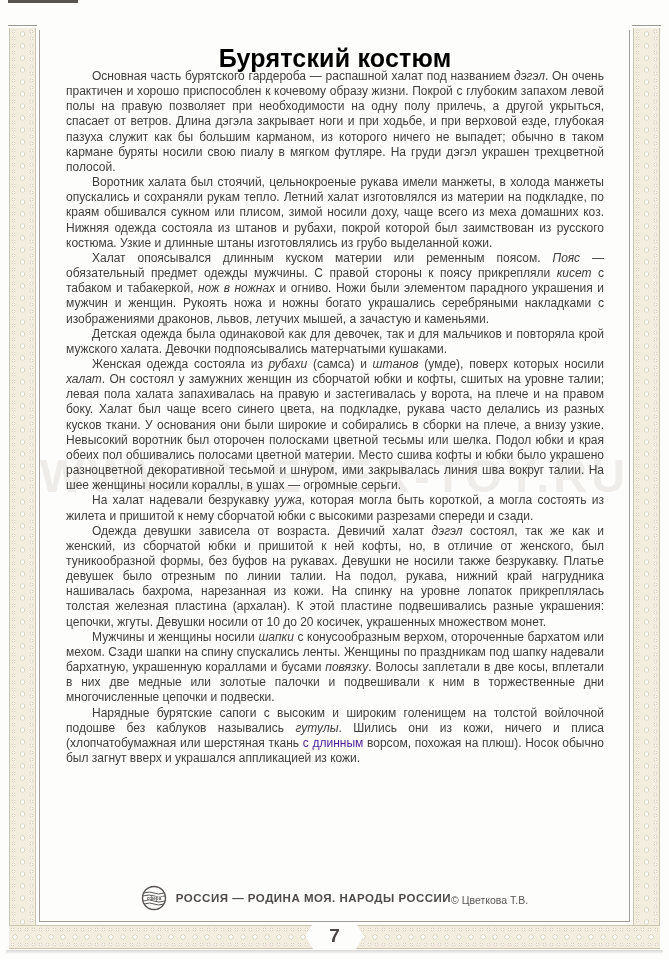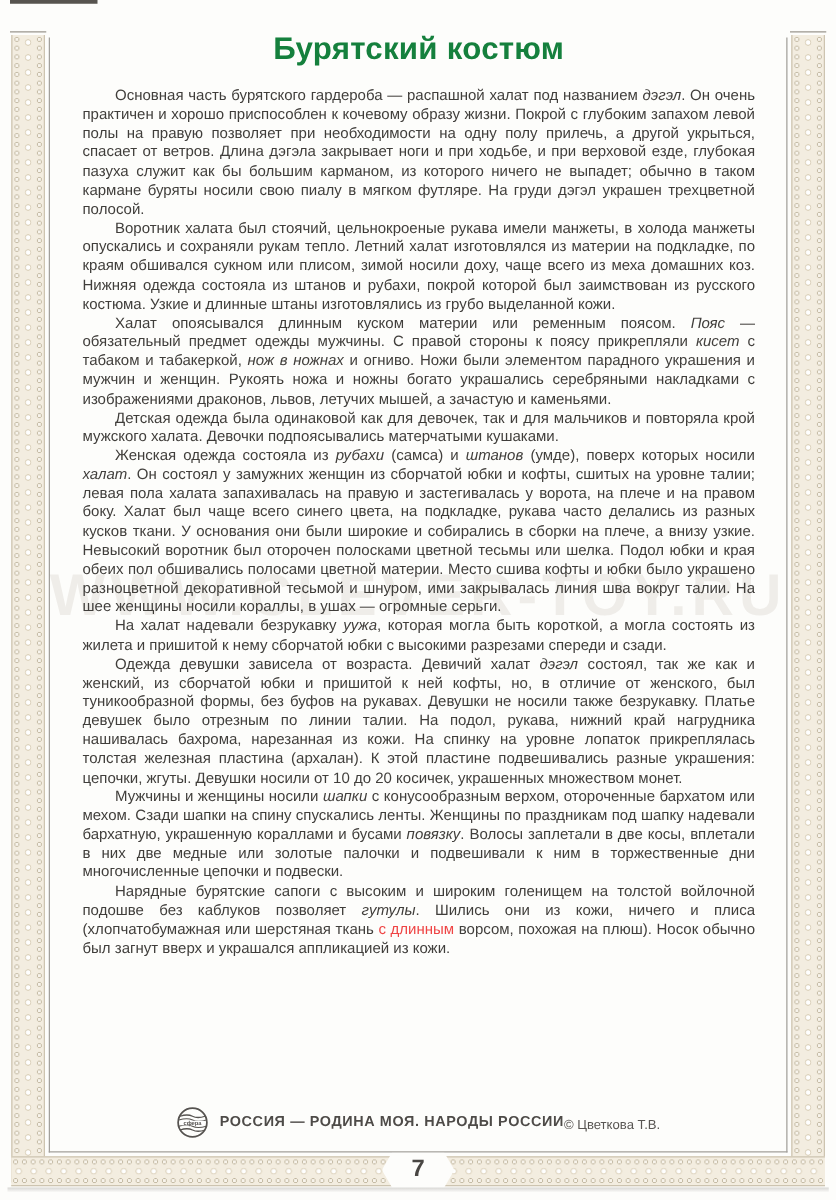--- a/index.html
+++ b/index.html
@@ -47,32 +47,32 @@
   
   .pagenum-box{
     position:absolute;top:922px;left:50%;transform:translateX(-50%);
     width:58px;height:28px;background:#fdfdfb;
     clip-path:polygon(0 50%,14% 0,86% 0,100% 50%,86% 100%,14% 100%);
     display:flex;align-items:center;justify-content:center;
   }
   .pagenum{font-size:19px;font-weight:700;color:#494643;}
   
   .title{
-    position:absolute;top:8px;left:66px;right:65px;text-align:center;
-    font-size:25px;font-weight:700;color:#15803d;letter-spacing:.2px;
+    position:absolute;top:27px;left:66px;right:65px;text-align:center;
+    font-size:25px;font-weight:700;color:#000000;letter-spacing:.2px;
   }
   
   .body-text{
     position:absolute;top:69px;left:66px;right:65px;max-height:812px;overflow:hidden;
     font-size:12px;line-height:15.15px;text-align:justify;
     hyphens:auto;-webkit-hyphens:auto;
   }
   .body-text p{margin:0;text-indent:26px;}
   .r-i{font-style:italic;}
-  .r-a{color:#ef4444;margin-top:20px;}
+  .r-a{color:#4c1d95;margin-top:20px;}
   
   .watermark{
     position:absolute;top:448px;left:0;right:0;text-align:center;
     font-size:47px;font-weight:700;letter-spacing:4px;
     color:rgba(168,158,145,0.16);pointer-events:none;white-space:nowrap;
   }
   
   .footer{
     position:absolute;top:885px;left:0;right:0;
     display:flex;align-items:center;justify-content:center;gap:9px;
@@ -103,21 +103,21 @@
 
   <div class="body-text">
       <p><span>Основная часть бурятского гардероба — распашной халат под названием </span><span class="r-i">дэгэл</span><span>. Он очень практичен и хорошо приспособлен к кочевому образу жизни. Покрой с глубоким запахом левой полы на правую позволяет при необходимости на одну полу прилечь, а другой укрыться, спасает от ветров. Длина дэгэла закрывает ноги и при ходьбе, и при верховой езде, глубокая пазуха служит как бы большим карманом, из которого ничего не выпадет; обычно в таком кармане буряты носили свою пиалу в мягком футляре. На груди дэгэл украшен трехцветной полосой.</span></p>
       <p><span>Воротник халата был стоячий, цельнокроеные рукава имели манжеты, в холода манжеты опускались и сохраняли рукам тепло. Летний халат изготовлялся из материи на подкладке, по краям обшивался сукном или плисом, зимой носили доху, чаще всего из меха домашних коз. Нижняя одежда состояла из штанов и рубахи, покрой которой был заимствован из русского костюма. Узкие и длинные штаны изготовлялись из грубо выделанной кожи.</span></p>
       <p><span>Халат опоясывался длинным куском материи или ременным поясом. </span><span class="r-i">Пояс</span><span> — обязательный предмет одежды мужчины. С правой стороны к поясу прикрепляли </span><span class="r-i">кисет</span><span> с табаком и табакеркой, </span><span class="r-i">нож в ножнах</span><span> и огниво. Ножи были элементом парадного украшения и мужчин и женщин. Рукоять ножа и ножны богато украшались серебряными накладками с изображениями драконов, львов, летучих мышей, а зачастую и каменьями.</span></p>
       <p><span>Детская одежда была одинаковой как для девочек, так и для мальчиков и повторяла крой мужского халата. Девочки подпоясывались матерчатыми кушаками.</span></p>
       <p><span>Женская одежда состояла из </span><span class="r-i">рубахи</span><span> (самса) и </span><span class="r-i">штанов</span><span> (умде), поверх которых носили </span><span class="r-i">халат</span><span>. Он состоял у замужних женщин из сборчатой юбки и кофты, сшитых на уровне талии; левая пола халата запахивалась на правую и застегивалась у ворота, на плече и на правом боку. Халат был чаще всего синего цвета, на подкладке, рукава часто делались из разных кусков ткани. У основания они были широкие и собирались в сборки на плече, а внизу узкие. Невысокий воротник был оторочен полосками цветной тесьмы или шелка. Подол юбки и края обеих пол обшивались полосами цветной материи. Место сшива кофты и юбки было украшено разноцветной декоративной тесьмой и шнуром, ими закрывалась линия шва вокруг талии. На шее женщины носили кораллы, в ушах — огромные серьги.</span></p>
       <p><span>На халат надевали безрукавку </span><span class="r-i">уужа</span><span>, которая могла быть короткой, а могла состоять из жилета и пришитой к нему сборчатой юбки с высокими разрезами спереди и сзади.</span></p>
       <p><span>Одежда девушки зависела от возраста. Девичий халат </span><span class="r-i">дэгэл</span><span> состоял, так же как и женский, из сборчатой юбки и пришитой к ней кофты, но, в отличие от женского, был туникообразной формы, без буфов на рукавах. Девушки не носили также безрукавку. Платье девушек было отрезным по линии талии. На подол, рукава, нижний край нагрудника нашивалась бахрома, нарезанная из кожи. На спинку на уровне лопаток прикреплялась толстая железная пластина (архалан). К этой пластине подвешивались разные украшения: цепочки, жгуты. Девушки носили от 10 до 20 косичек, украшенных множеством монет.</span></p>
       <p><span>Мужчины и женщины носили </span><span class="r-i">шапки</span><span> с конусообразным верхом, отороченные бархатом или мехом. Сзади шапки на спину спускались ленты. Женщины по праздникам под шапку надевали бархатную, украшенную кораллами и бусами </span><span class="r-i">повязку</span><span>. Волосы заплетали в две косы, вплетали в них две медные или золотые палочки и подвешивали к ним в торжественные дни многочисленные цепочки и подвески.</span></p>
-      <p><span>Нарядные бурятские сапоги с высоким и широким голенищем на толстой войлочной подошве без каблуков позволяет </span><span class="r-i">гутулы</span><span>. Шились они из кожи, ничего и плиса (хлопчатобумажная или шерстяная ткань </span><span class="r-a">с длинным</span><span> ворсом, похожая на плюш). Носок обычно был загнут вверх и украшался аппликацией из кожи.</span></p>
+      <p><span>Нарядные бурятские сапоги с высоким и широким голенищем на толстой войлочной подошве без каблуков назывались </span><span class="r-i">гутулы</span><span>. Шились они из кожи, ничего и плиса (хлопчатобумажная или шерстяная ткань </span><span class="r-a">с длинным</span><span> ворсом, похожая на плюш). Носок обычно был загнут вверх и украшался аппликацией из кожи.</span></p>
     </div>
 
   <div class="footer">
     <span class="logo-wrap">
       <svg viewBox="0 0 26 26" width="26" height="26">
         <circle cx="13" cy="13" r="11.5" fill="none" stroke="#565350" stroke-width="1.4"></circle>
         <path d="M3 8 Q 9 6 13 8 T 23 8" fill="none" stroke="#565350" stroke-width="1"></path>
         <path d="M2 11 Q 9 9 13 11 T 24 11" fill="none" stroke="#565350" stroke-width="1"></path>
         <path d="M2 16 Q 9 14 13 16 T 24 16" fill="none" stroke="#565350" stroke-width="1"></path>
         <path d="M3 19 Q 9 17 13 19 T 23 19" fill="none" stroke="#565350" stroke-width="1"></path>

